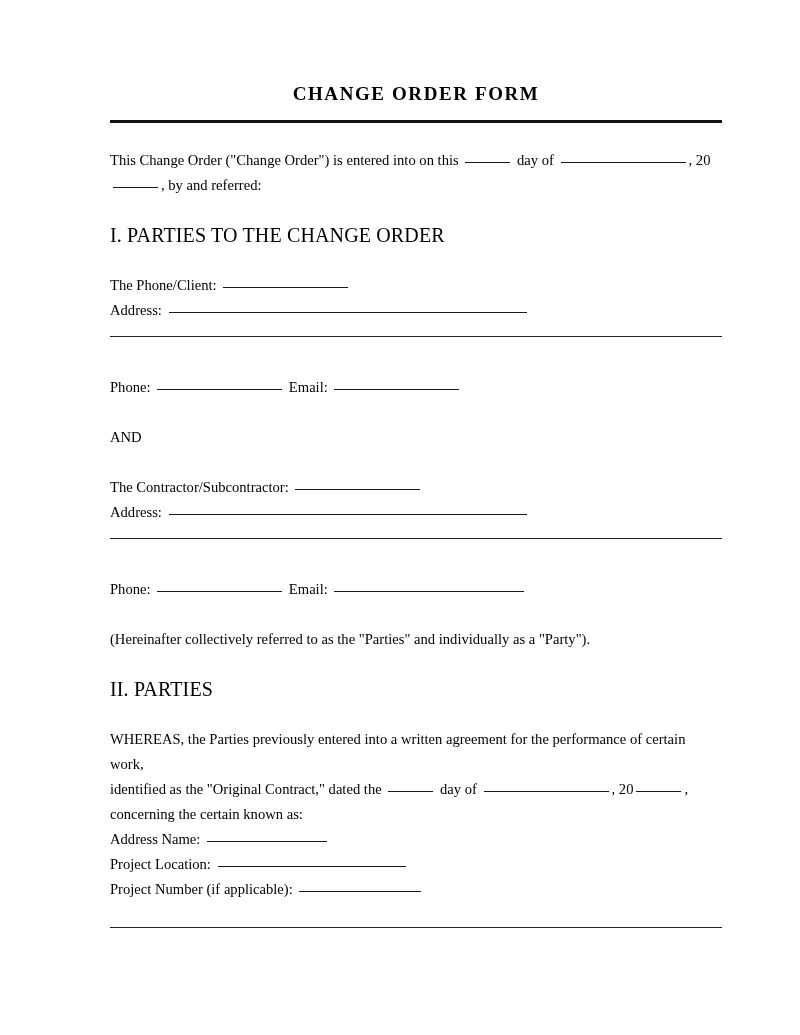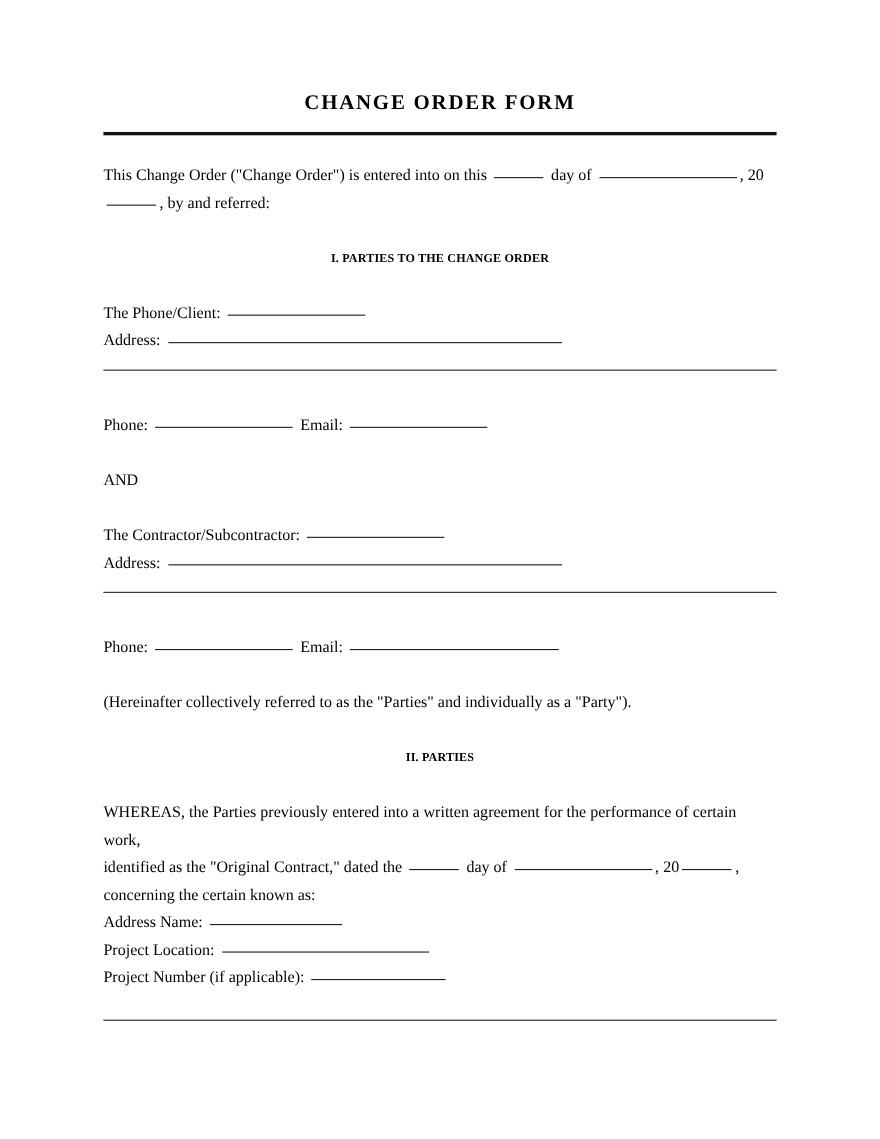--- a/index.html
+++ b/index.html
@@ -16,21 +16,21 @@
   }
   .page {
     position: relative;
     width: 800px;
     height: 1035px;
     background: #ffffff;
     box-sizing: border-box;
   }
   .sheet {
     position: absolute;
-    left: 94px;
+    left: 110px;
     top: 0;
     width: 612px;
   }
 
   
   .doc-title {
     text-align: center;
     font-size: 19px;
     font-weight: bold;
     letter-spacing: 1.6px;
@@ -45,26 +45,25 @@
     width: 612px;
   }
 
   
   .para {
     font-size: 14.6px;
     line-height: 25px;
     margin: 0;
   }
   .section-heading {
-    font-size: 11px;
-    font-weight: bold;
+    font-size: 20px;
+    font-weight: normal;
     line-height: 25px;
     margin: 0;
     letter-spacing: 0.15px;
-    text-align: center;
   }
   .spacer-line {
     height: 25px;
   }
   .spacer-half {
     height: 13px;
   }
   .full-rule {
     height: 0;
     border-top: 1.6px solid #222222;

